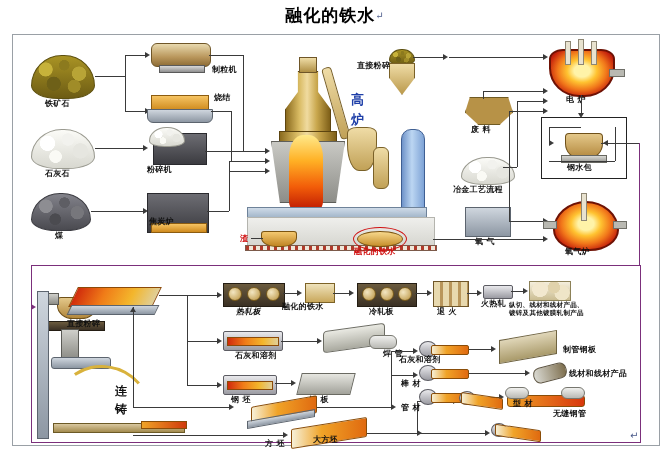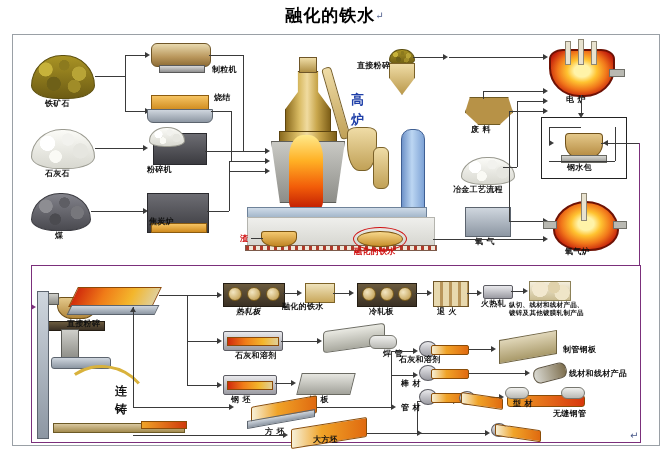--- a/index.html
+++ b/index.html
@@ -373,21 +373,21 @@
 
   <div class="hline" style="left:262px;top:348px;width:16px;"></div>
   <div class="arrowR" style="left:278px;top:345px;"></div>
 
   <div class="pic" style="left:286px;top:338px;width:52px;height:20px;background:linear-gradient(#e6e6e0,#a2a29a);
               border:1px solid #6a6a62;transform:skewX(-14deg);"></div>
   <div class="lbl" style="left:296px;top:360px;">钢 板</div>
 
   <div class="pic bar-hot" style="left:238px;top:366px;width:64px;height:16px;transform:skewY(-10deg);"></div>
   <div class="pic box-steel" style="left:234px;top:380px;width:66px;height:6px;transform:skewY(-10deg);"></div>
-  <div class="lbl" style="left:252px;top:392px;">方 坯</div>
+  <div class="lbl" style="left:252px;top:404px;">方 坯</div>
 
   <div class="hline" style="left:304px;top:372px;width:74px;"></div>
   <div class="arrowR" style="left:378px;top:369px;"></div>
   <div class="vline" style="left:378px;top:316px;height:56px;"></div>
   <div class="hline" style="left:378px;top:316px;width:22px;"></div>
   <div class="arrowR" style="left:400px;top:313px;"></div>
   <div class="hline" style="left:378px;top:340px;width:22px;"></div>
   <div class="arrowR" style="left:400px;top:337px;"></div>
 
   <div class="hline" style="left:120px;top:400px;width:150px;"></div>

